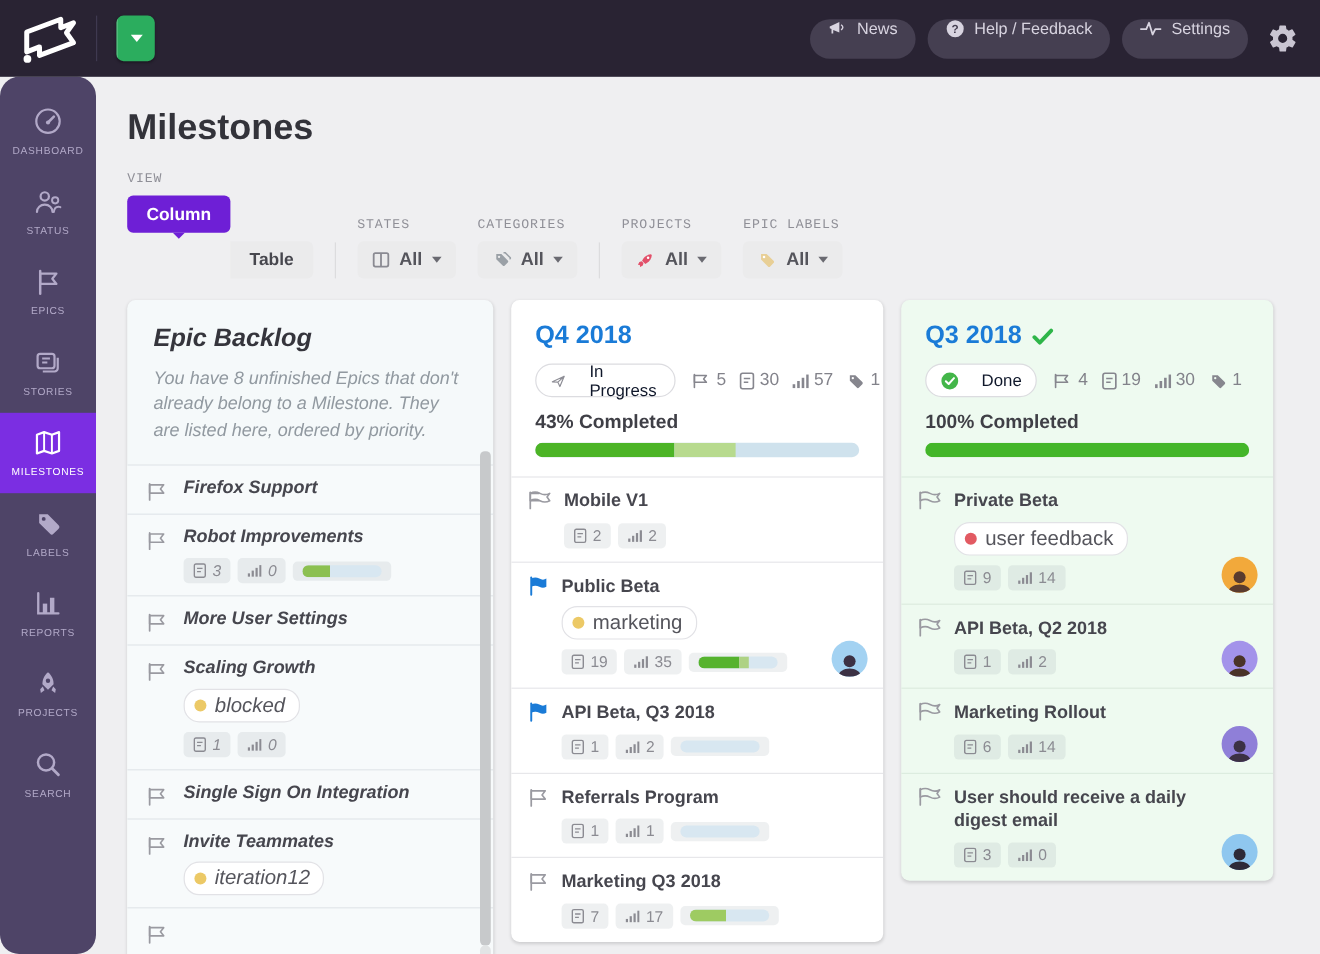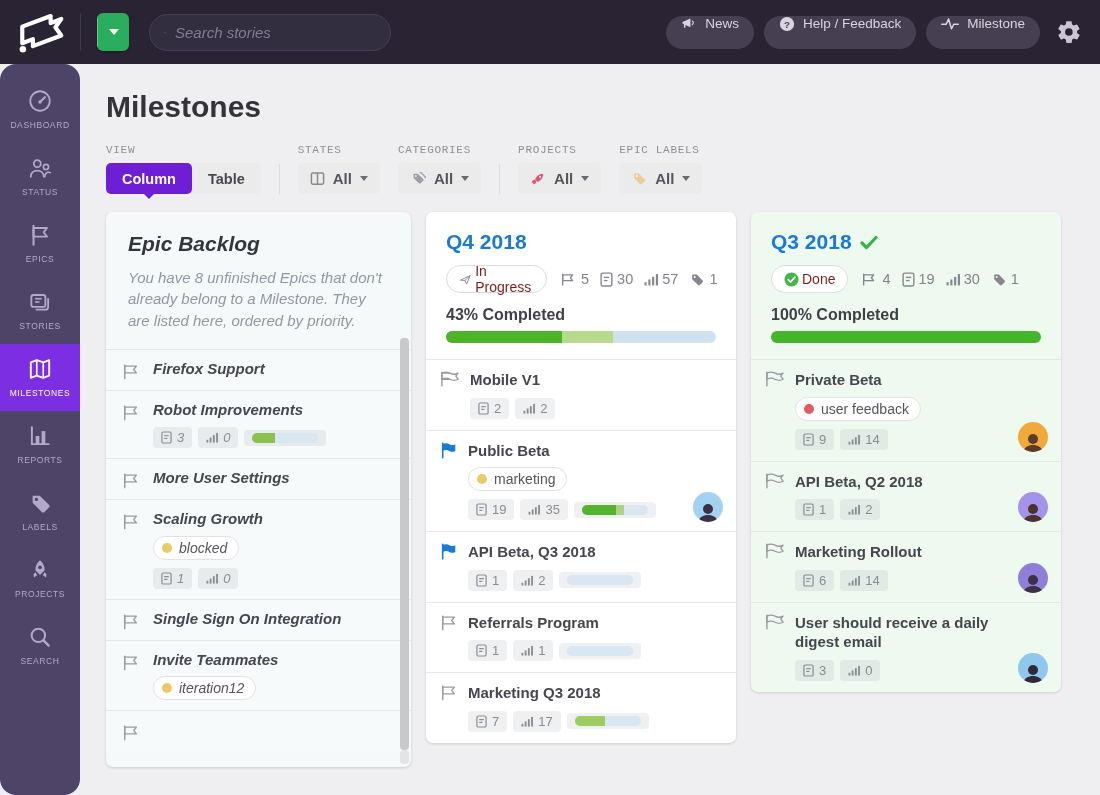--- a/index.html
+++ b/index.html
@@ -31,56 +31,56 @@
   
   .main { position:absolute; top:64px; left:80px; right:0; bottom:0; overflow:hidden; }
   .page-title { font-size:30px; font-weight:bold; color:#33333a; margin:26px 0 0 26px; }
 
   .filters { display:flex; align-items:flex-end; margin:20px 0 0 26px; gap:0; }
   .fgroup { display:flex; flex-direction:column; }
   .flabel { font-size:11px; letter-spacing:.7px; color:#8f8f97; margin-bottom:7px;font-family:Liberation Mono, monospace; }
   .seg-toggle { display:flex; border-radius:5px; overflow:visible; }
   .seg-btn { height:31px; padding:0 16px; display:flex; align-items:center; font-size:14.5px; font-weight:bold; color:#47474e; background:#ebebec; cursor:pointer; }
   .seg-btn:first-child { border-radius:5px 0 0 5px; }
-  .seg-btn:last-child { border-radius:0 5px 5px 0; }
+  .seg-btn:last-child { border-radius:0 5px 5px 0;margin-top:38px; }
   .seg-btn.active { background:#6e1fd6; color:#fff; border-radius:5px; position:relative; }
   .seg-btn.active::after { content:""; position:absolute; bottom:-5px; left:50%; margin-left:-5px; border-left:5px solid transparent; border-right:5px solid transparent; border-top:5px solid #6e1fd6; }
   .vdiv { width:1px; height:30px; background:#dcdcde; margin:0 18px; align-self:flex-end; }
   .fgap { width:18px; }
   .drop-btn { height:31px; background:#ebebec; border-radius:5px; padding:0 12px; display:flex; align-items:center; gap:8px; font-size:15px; font-weight:bold; color:#55555c; cursor:pointer; }
   .drop-btn .caret { width:0; height:0; border-left:4.5px solid transparent; border-right:4.5px solid transparent; border-top:5px solid #6a6a71; }
 
   
   .columns { display:flex; align-items:flex-start; gap:15px; margin:18px 0 0 26px; }
   .card { border-radius:7px; box-shadow:0 1px 3px rgba(0,0,0,.14); }
 
   
   .backlog { width:305px; background:#f5f9fa; height:555px; overflow:hidden; position:relative;font-style:italic; }
   .backlog-head { padding:20px 22px 18px 22px; }
   .backlog-title { font-size:21px; font-weight:bold; color:#35353c; }
   .backlog-desc { margin-top:11px; font-size:15px; line-height:1.42; color:#9199a0; }
   .epic-row { border-top:1px solid #e2e7ea; padding:9px 26px 10px 15px; display:flex; gap:10px; background:#f7fafb; }
   .epic-row .ficon { flex:0 0 22px; padding-top:3px; }
   .epic-title { font-size:15px; font-weight:bold; color:#46464e; line-height:1.3; }
-  .label-pill { margin-top:7px; display:inline-flex; align-items:center; gap:7px; background:#fff; border:1px solid #e2e2e6; border-radius:13px; padding:3px 11px 3px 8px; font-size:14px; color:#55555c; }
+  .label-pill { margin-top:7px; display:inline-flex; align-items:center; gap:7px; background:#fff; border:1px solid #e2e2e6; border-radius:13px; padding:3px 11px 3px 8px; font-size:17px; color:#55555c; }
   .dot { width:10px; height:10px; border-radius:50%; }
   .badges { margin-top:8px; display:flex; align-items:center; gap:6px; }
   .badge { background:rgba(125,140,150,.13); border-radius:4px; padding:3px 8px; display:flex; align-items:center; gap:5px; font-size:13px; color:#8b8b92; }
   .mini-bar { width:66px; height:10px; border-radius:5px; background:#d8e7f1; overflow:hidden; display:flex; }
   .seg { height:100%; }
   .scroll-thumb { position:absolute; right:2px; top:126px; width:9px; height:412px; border-radius:4px; background:#c7c9cb; }
   .scroll-track-end { position:absolute; right:2px; top:538px; width:9px; height:14px; border-radius:4px; background:#e2e4e5; }
 
   
   .mcol { width:310px; background:#fff; overflow:hidden; }
   .mcol.done { background:#eefaf0; }
   .m-head { padding:18px 20px 16px 20px; }
   .m-title { font-size:21px; font-weight:bold; color:#1a7bd7; display:flex; align-items:center; gap:8px; }
   .state-row { margin-top:11px; display:flex; align-items:center; gap:13px; }
-  .state-pill { border:1.5px solid #dcdce0; background:#fff; border-radius:16px; height:28px; padding:0 12px; display:flex; align-items:center; gap:3px; font-size:14px; color:#7f1d1d; }
+  .state-pill { border:1.5px solid #dcdce0; background:#fff; border-radius:16px; height:28px; padding:0 12px; display:flex; align-items:center; gap:19px; font-size:14px; color:#0f172a; }
   .stats { display:flex; align-items:center; gap:11px; font-size:14.5px; color:#82828a; }
   .stat { display:flex; align-items:center; gap:4px; }
   .completed { margin-top:13px; font-size:16px; font-weight:bold; color:#3f3f46; }
   .big-bar { margin-top:7px; height:12px; border-radius:6px; background:#cfe2ed; overflow:hidden; display:flex; }
   .m-row { border-top:1px solid #e7e7ea; padding:10px 18px 11px 13px; display:flex; gap:9px; position:relative; }
   .mcol.done .m-row { border-top-color:#dcecdf; }
   .m-row .epic-title { padding-right:30px; }
   .avatar { position:absolute; right:13px; bottom:9px; width:30px; height:30px; border-radius:50%; overflow:hidden; display:flex; align-items:flex-end; justify-content:center; }
 </style>
 </head>
@@ -95,48 +95,41 @@
   </div>
   <div class="topbar-divider"></div>
 
   <div class="create-btn">
     <div class="main">Create Milestone</div>
     <div class="caret-seg">
         <span class="caret-down"></span>
       </div>
   </div>
 
-  <div class="search-pill">
-    <svg width="17" height="17" viewBox="0 0 20 20">
-      <circle cx="8.5" cy="8.5" r="6" fill="none" stroke="#9a94a8" stroke-width="2"></circle>
-      <line x1="13" y1="13" x2="18" y2="18" stroke="#9a94a8" stroke-width="2" stroke-linecap="round"></line>
-    </svg>
-    <input placeholder="Search stories" style="">
-  </div>
 
   <div class="top-actions">
     <div class="top-pill">
       <svg width="16" height="15" viewBox="0 0 22 20">
         <path d="M2 8 L13 3 L13 15 L6 12 L6 16 L4 16 L4 11 L2 10 Z" fill="#d8d4e0"></path>
         <path d="M15 6 q4 3 0 6" fill="none" stroke="#d8d4e0" stroke-width="1.6"></path>
       </svg>
       <span>News</span>
     </div>
     <div class="top-pill">
       <svg width="16" height="16" viewBox="0 0 18 18">
         <circle cx="9" cy="9" r="8" fill="#d8d4e0"></circle>
         <text x="9" y="13" text-anchor="middle" font-size="11" font-family="Liberation Sans, sans-serif" font-weight="bold" fill="#453f51">?</text>
       </svg>
       <span>Help / Feedback</span>
     </div>
     <div class="top-pill">
       <svg width="18" height="15" viewBox="0 0 24 18">
         <polyline points="1,10 7,10 10,3 14,16 17,10 23,10" fill="none" stroke="#d8d4e0" stroke-width="2" stroke-linejoin="round" stroke-linecap="round"></polyline>
       </svg>
-      <span>Milestone</span>
+      <span>Settings</span>
     </div>
     <div class="gear-btn">
       <svg width="26" height="26" viewBox="0 0 24 24">
         <path d="M19.4 13c.04-.33.06-.66.06-1s-.02-.67-.06-1l2.1-1.65a.5.5 0 0 0 .12-.64l-2-3.46a.5.5 0 0 0-.6-.22l-2.5 1a7.3 7.3 0 0 0-1.73-1l-.38-2.65A.5.5 0 0 0 13.9 2h-4a.5.5 0 0 0-.5.42l-.37 2.65c-.63.26-1.2.6-1.74 1l-2.5-1a.5.5 0 0 0-.6.22l-2 3.46a.5.5 0 0 0 .12.64L4.5 11c-.04.33-.06.66-.06 1s.02.67.06 1l-2.1 1.65a.5.5 0 0 0-.12.64l2 3.46c.14.24.4.33.6.22l2.5-1c.54.4 1.1.74 1.73 1l.38 2.65a.5.5 0 0 0 .5.42h4a.5.5 0 0 0 .5-.42l.38-2.65c.63-.26 1.2-.6 1.73-1l2.5 1c.25.1.5 0 .6-.22l2-3.46a.5.5 0 0 0-.12-.64L19.4 13zM11.9 15.5a3.5 3.5 0 1 1 0-7 3.5 3.5 0 0 1 0 7z" fill="#c9c5d2"></path>
       </svg>
     </div>
   </div>
 </div>
 
 <div class="sidebar">
@@ -176,32 +169,32 @@
   <div class="side-item active">
     <svg width="26" height="24" viewBox="0 0 24 22">
       <path d="M3.5 4.8 L9 2.8 L15 4.8 L20.5 2.8 V17.2 L15 19.2 L9 17.2 L3.5 19.2 Z" fill="none" stroke="currentColor" stroke-width="1.7" stroke-linejoin="round"></path>
       <line x1="9" y1="2.8" x2="9" y2="17.2" stroke="currentColor" stroke-width="1.5"></line>
       <line x1="15" y1="4.8" x2="15" y2="19.2" stroke="currentColor" stroke-width="1.5"></line>
     </svg>
     <span class="lbl">MILESTONES</span>
   </div>
   <div class="side-item">
     <svg width="26" height="24" viewBox="0 0 24 22">
+      <path d="M20.2 12.6 L11.8 4.2 H5.2 v6.6 l8.4 8.4 a1.8 1.8 0 0 0 2.6 0 l4 -4 a1.8 1.8 0 0 0 0 -2.6z" fill="currentColor"></path>
+      <circle cx="8.7" cy="7.7" r="1.5" fill="#4e4467"></circle>
+    </svg>
+    <span class="lbl">LABELS</span>
+  </div>
+  <div class="side-item">
+    <svg width="26" height="24" viewBox="0 0 24 22">
       <path d="M4.5 3v15.5H20" fill="none" stroke="currentColor" stroke-width="1.8" stroke-linecap="round"></path>
       <rect x="8" y="11" width="3.4" height="7.5" fill="currentColor"></rect>
       <rect x="13.5" y="6.5" width="3.4" height="12" fill="currentColor"></rect>
     </svg>
     <span class="lbl">REPORTS</span>
-  </div>
-  <div class="side-item">
-    <svg width="26" height="24" viewBox="0 0 24 22">
-      <path d="M20.2 12.6 L11.8 4.2 H5.2 v6.6 l8.4 8.4 a1.8 1.8 0 0 0 2.6 0 l4 -4 a1.8 1.8 0 0 0 0 -2.6z" fill="currentColor"></path>
-      <circle cx="8.7" cy="7.7" r="1.5" fill="#4e4467"></circle>
-    </svg>
-    <span class="lbl">LABELS</span>
   </div>
   <div class="side-item">
     <svg width="26" height="24" viewBox="0 0 24 22">
       <path d="M12 2c3.2 2.6 4.3 6 4.3 9.2L12 15.5 7.7 11.2C7.7 8 8.8 4.6 12 2z" fill="currentColor"></path>
       <circle cx="12" cy="8.5" r="1.7" fill="#4e4467"></circle>
       <path d="M8 13l-2 2 .5 3 2.8-2.2zM16 13l2 2-.5 3-2.8-2.2z" fill="currentColor"></path>
     </svg>
     <span class="lbl">PROJECTS</span>
   </div>
   <div class="side-item">

